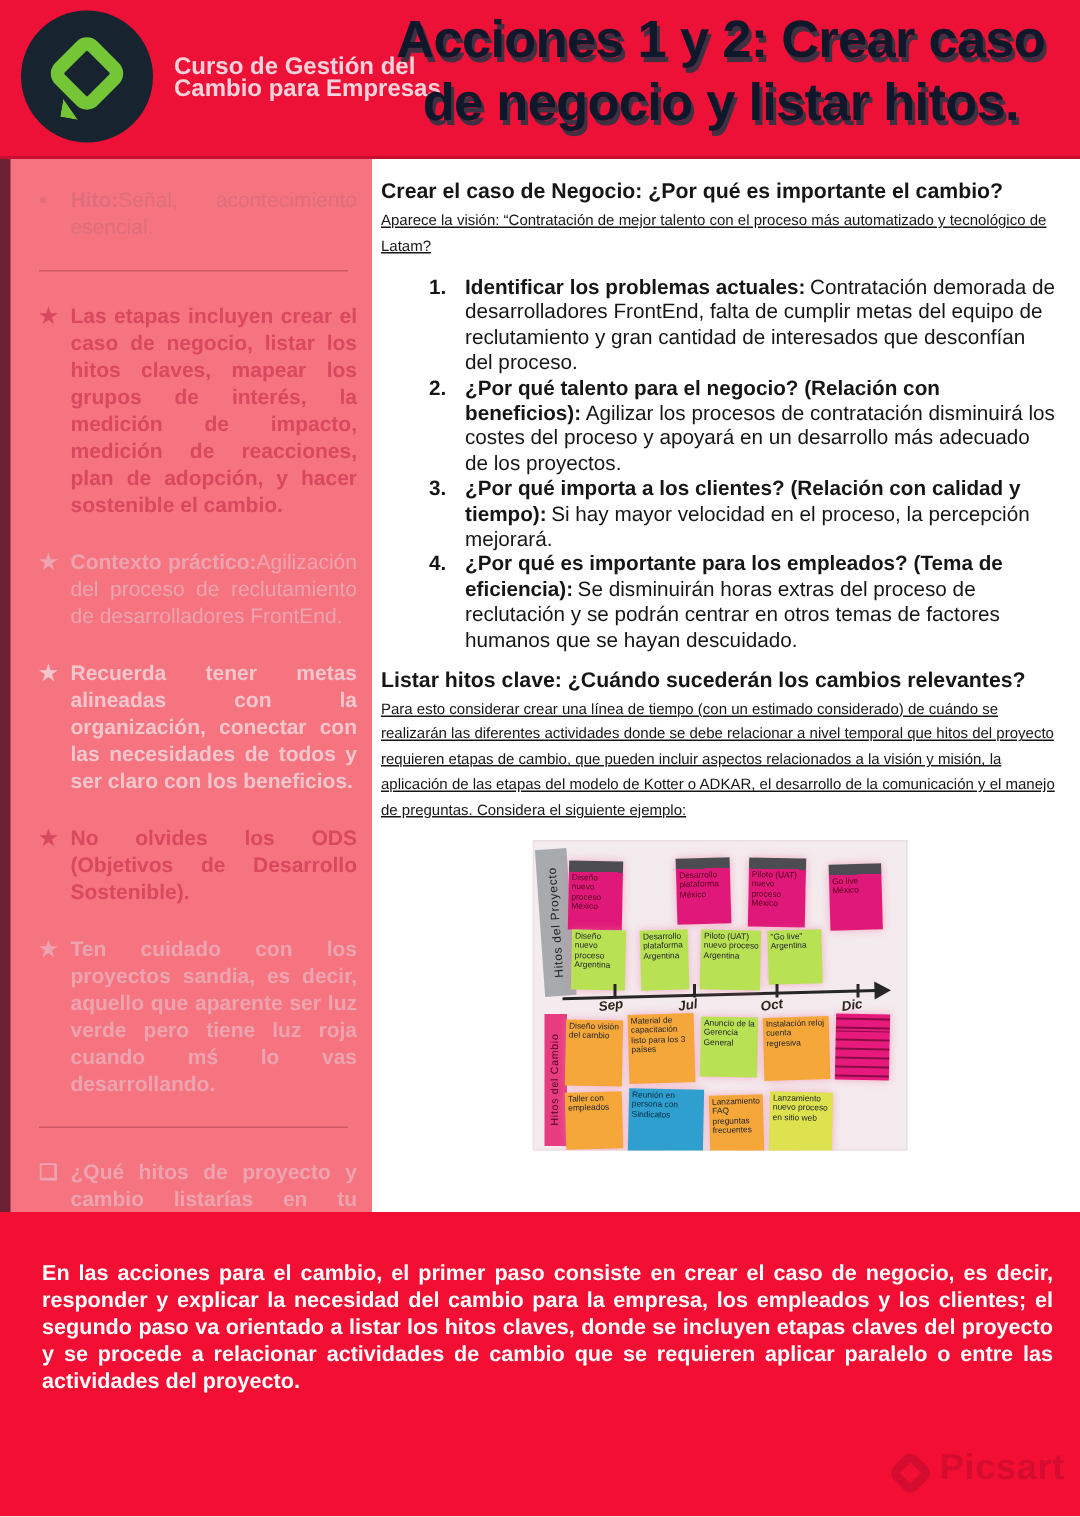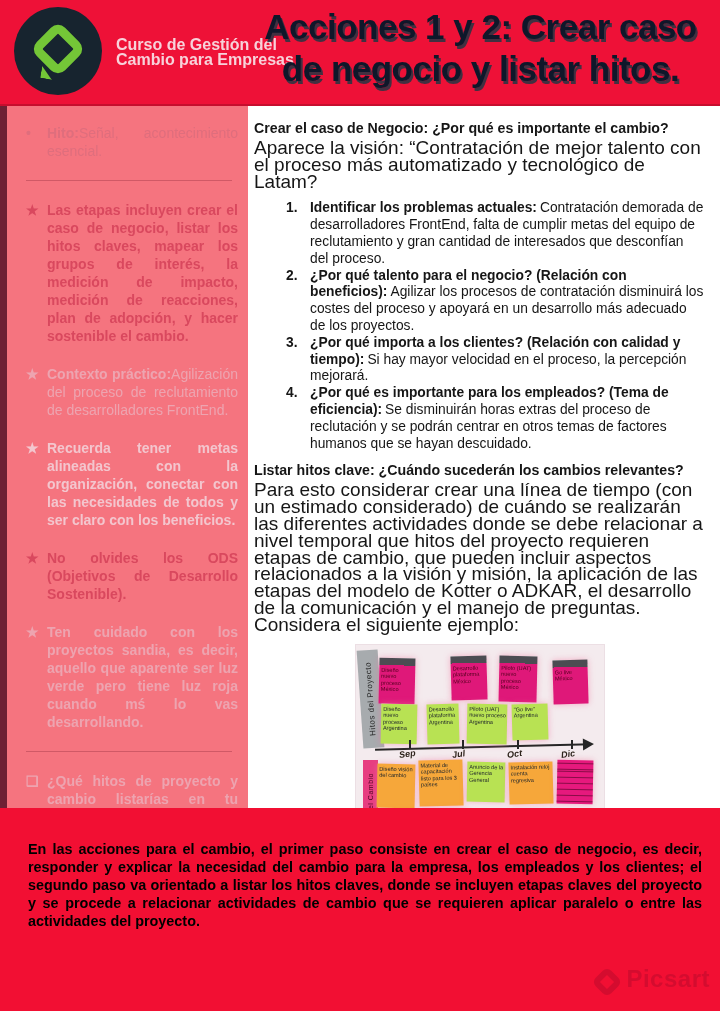--- a/index.html
+++ b/index.html
@@ -37,21 +37,21 @@
   .s-item .lbl:not(:empty) { margin-right:0; }
   .tone-dark  { color:#d9485e; }
   .tone-medium{ color:#df6e7d; }
   .tone-soft  { color:#eda4b0; }
   .tone-light { color:#f3c6ce; }
   .sep { border:none; border-top:1px solid rgba(110,20,40,0.28); margin:0 6px 20px 0; }
 
   
   .main { flex:1; background:#ffffff; padding:14px 16px 0 6px; color:#161616; }
   .m-head { font-size:14.2px; font-weight:bold; line-height:17px; margin-bottom:3px; }
-  .m-para { font-size:19px; line-height:16.8px; margin-bottom:10px; }
+  .m-para { font-size:10px; line-height:16.8px; margin-bottom:10px;text-decoration:underline; }
   .num-list { margin:2px 0 10px 32px; }
   .num-list li { display:flex; gap:8px; font-size:13.8px; line-height:16.8px; list-style:none; }
   .num-list .num { flex:0 0 16px; font-weight:bold; text-align:left; }
   .num-list .lbl { font-weight:bold; }
   .num-list .lbl:not(:empty) { margin-right:3px; }
 
   
   .photo { position:relative; width:250px; height:207px; margin-left:101px; margin-top:4px;
     background:#f4ebee; box-shadow:0 0 0 1px #ecdfe4 inset; overflow:hidden; }
   .tape { position:absolute; display:flex; align-items:center; justify-content:center; }
@@ -79,21 +79,21 @@
   .tl-arrow { position:absolute; left:20px; top:102px; width:216px; height:2px; background:#262626;
     transform:rotate(-1.5deg); }
   .tl-arrow:after { content:""; position:absolute; right:-3px; top:-5px;
     border-left:11px solid #262626; border-top:6px solid transparent; border-bottom:6px solid transparent; }
   .tick { position:absolute; top:96px; width:2px; height:9px; background:#262626; }
   .month { position:absolute; top:105px; font-size:9px; font-style:italic; color:#2e241c;
     transform:rotate(-8deg); font-weight:bold; }
 
   
   .bottom { position:absolute; left:0; top:808px; width:720px; height:203px; background:#f20f33; }
-  .summary { margin:32px 18px 0 28px; color:#000000; font-weight:bold; font-size:14.4px;
+  .summary { margin:32px 18px 0 28px; color:#ffffff; font-weight:bold; font-size:14.4px;
     line-height:18px; text-align:justify; }
   .credits { margin-top:16px; text-align:center; color:#f5cdd5; font-size:13px; line-height:18px; }
   .credits .it { font-style:italic; }
   .watermark { position:absolute; right:10px; bottom:18px; display:flex; align-items:flex-end; gap:8px;
     opacity:0.5; }
   .wm-diamond { width:22px; height:22px; border:6px solid #b80a2c; border-radius:6px; transform:rotate(45deg); }
   .wm-text { color:#b80a2c; font-size:24px; font-weight:bold; letter-spacing:0.5px; }
 </style>
 </head>
 <body>

